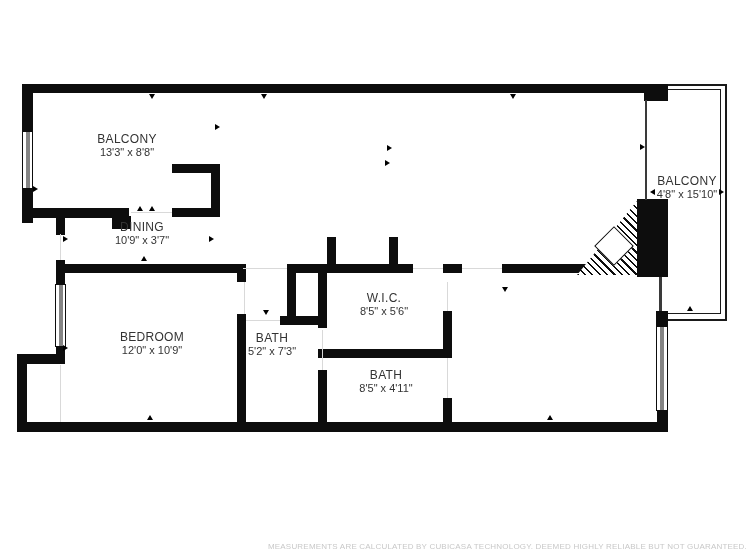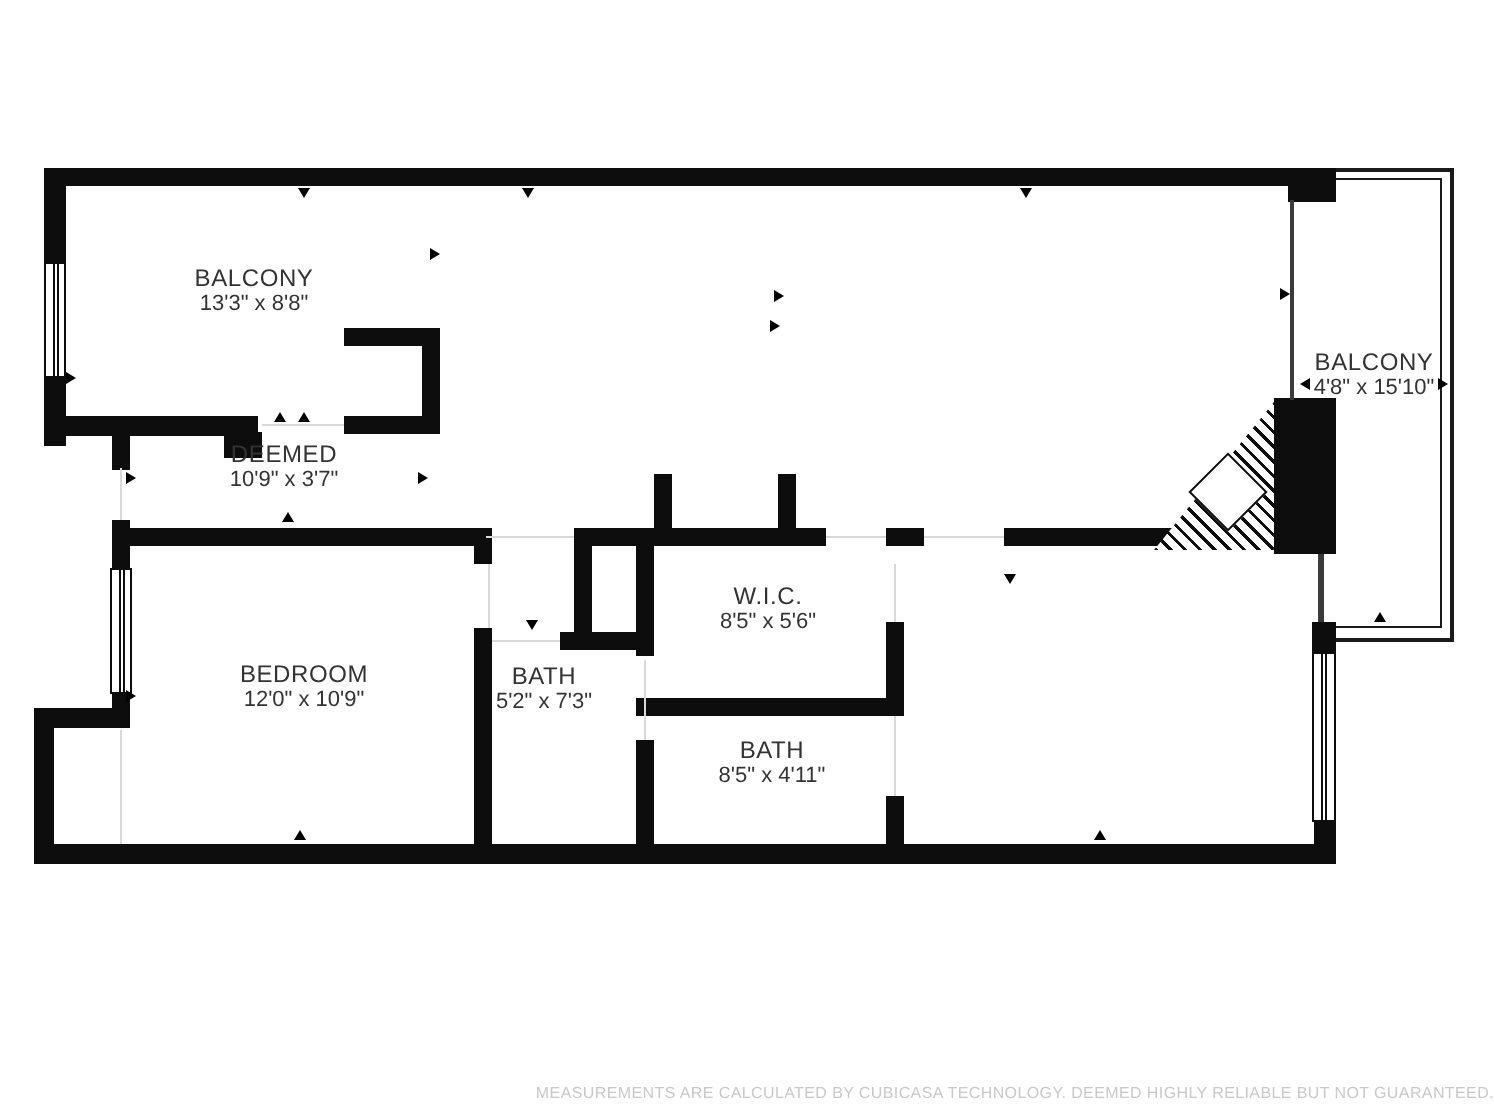--- a/index.html
+++ b/index.html
@@ -137,21 +137,21 @@
 
   <div class="room-label" style="left:127px;top:146px;">
     <span class="room-name">BALCONY</span>
     <span class="room-dims">13'3" x 8'8"</span>
   </div>
   <div class="room-label" style="left:687px;top:188px;">
     <span class="room-name">BALCONY</span>
     <span class="room-dims">4'8" x 15'10"</span>
   </div>
   <div class="room-label" style="left:142px;top:234px;">
-    <span class="room-name">DEEMED</span>
+    <span class="room-name">DINING</span>
     <span class="room-dims">10'9" x 3'7"</span>
   </div>
   <div class="room-label" style="left:152px;top:344px;">
     <span class="room-name">BEDROOM</span>
     <span class="room-dims">12'0" x 10'9"</span>
   </div>
   <div class="room-label" style="left:272px;top:345px;">
     <span class="room-name">BATH</span>
     <span class="room-dims">5'2" x 7'3"</span>
   </div>

